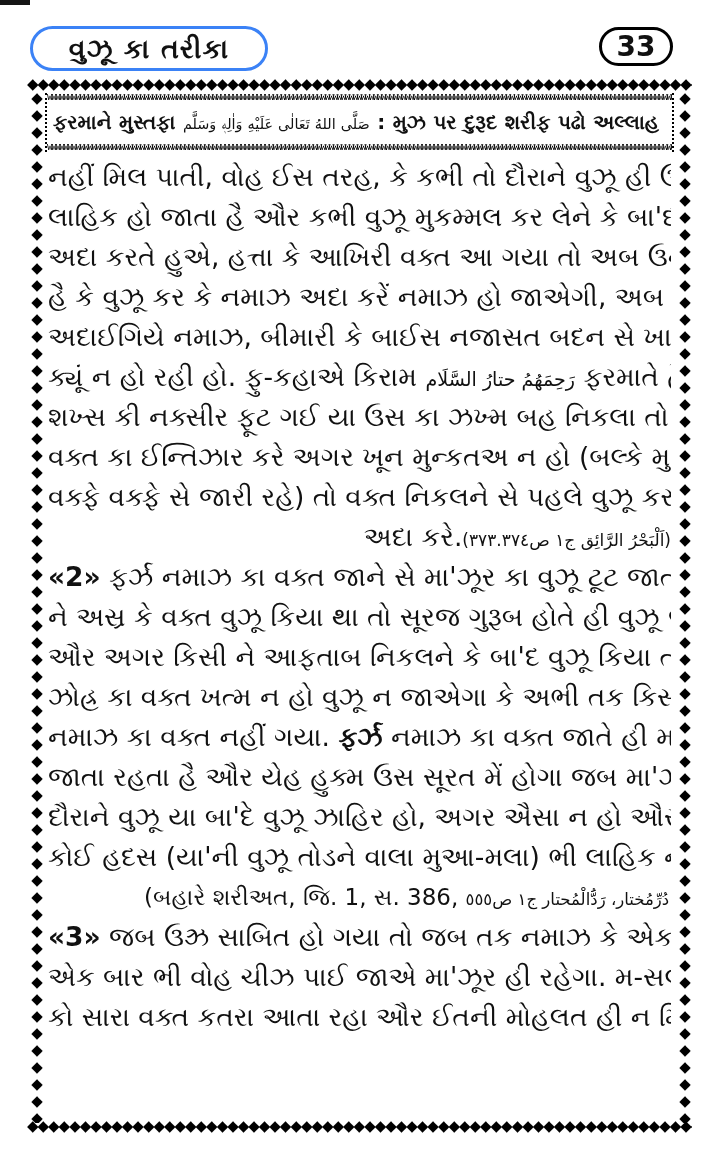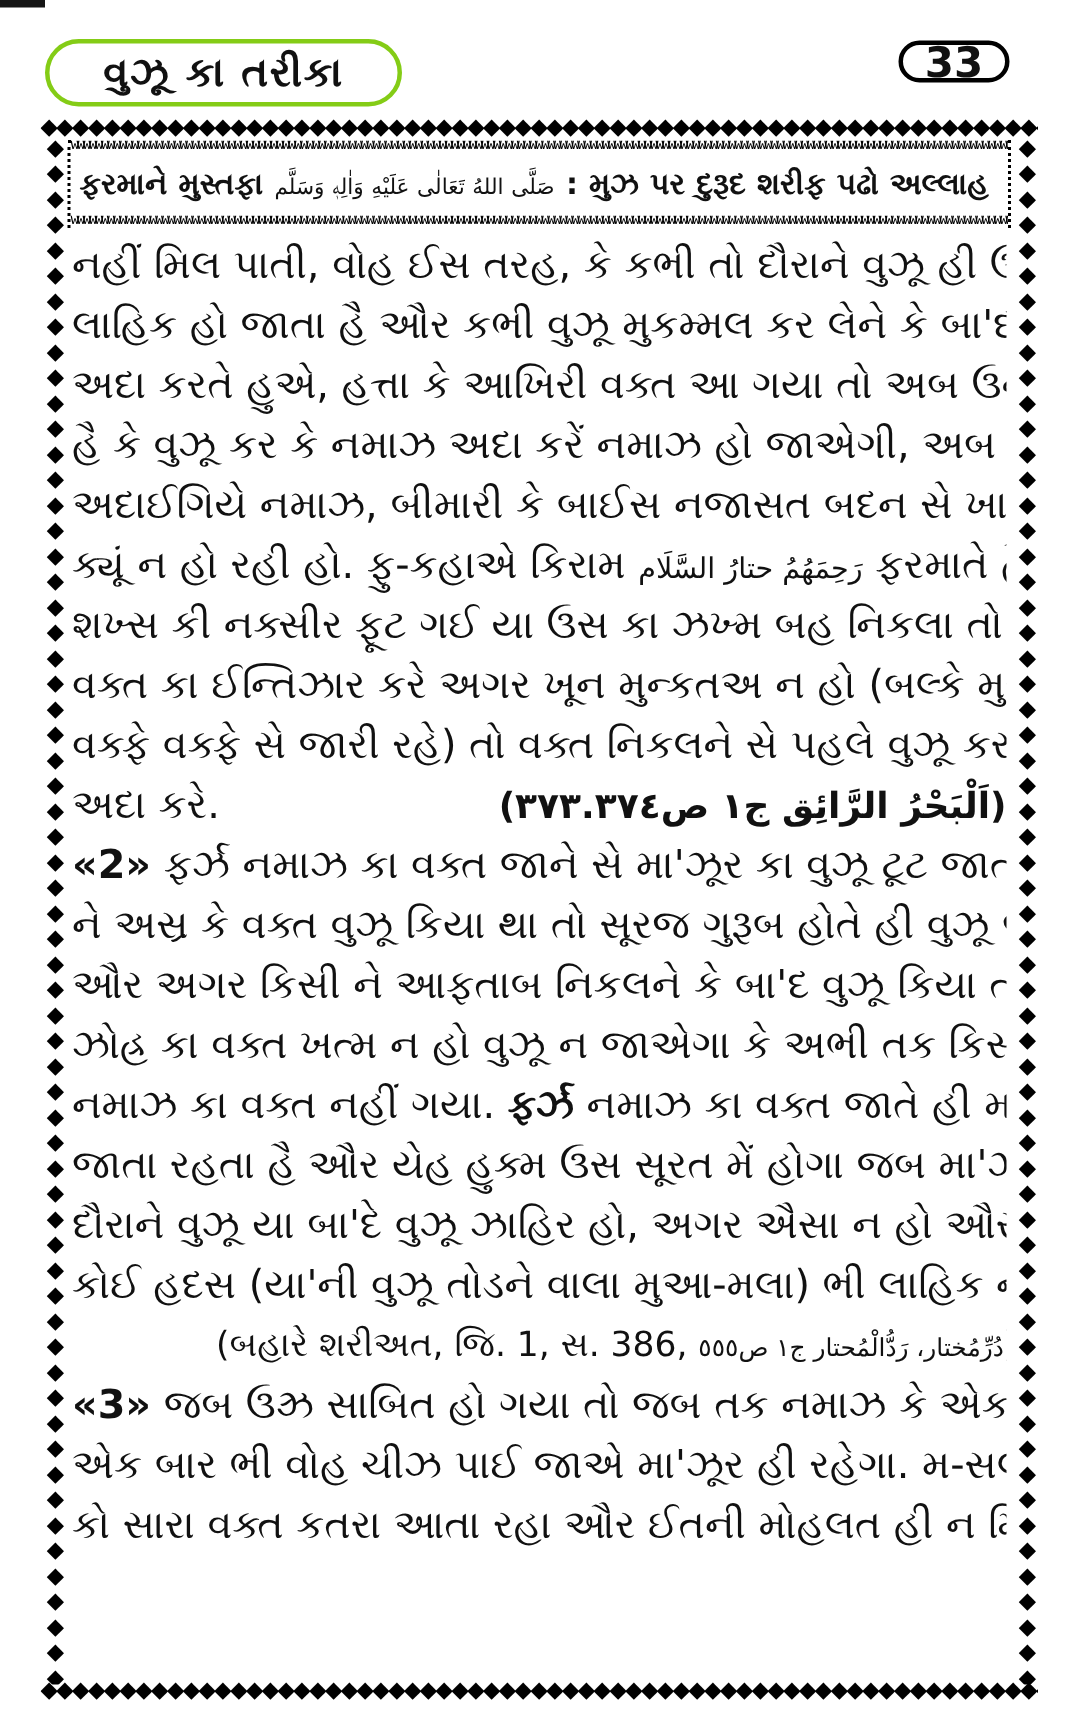--- a/index.html
+++ b/index.html
@@ -8,27 +8,27 @@
     background:#ffffff;color:#111;
     font-family:"DejaVu Sans",sans-serif;
     overflow:hidden;
   }
   
   .corner-mark{position:absolute;left:0;top:0;width:30px;height:5px;background:#151515;}
 
   
   .title-pill{
     position:absolute;left:30px;top:26px;width:238px;height:45px;
-    border:3px solid #84cc16;border-radius:26px;
+    border:3px solid #3b82f6;border-radius:26px;
     display:flex;align-items:center;justify-content:center;
     font-weight:bold;font-size:27px;letter-spacing:1px;
     box-sizing:border-box;
   }
   .pageno-pill{
-    position:absolute;left:599px;top:27px;width:74px;height:28px;
+    position:absolute;left:599px;top:27px;width:74px;height:39px;
     border:3px solid #000;border-radius:21px;
     display:flex;align-items:center;justify-content:center;
     font-weight:bold;font-size:28px;box-sizing:border-box;
   }
 
   
   .frame{position:absolute;left:27px;top:77px;width:665px;height:1058px;}
   .diamond-h{
     position:absolute;left:0;right:0;height:16px;overflow:hidden;
     font-size:15px;line-height:15px;letter-spacing:-1px;white-space:nowrap;color:#000;
@@ -59,26 +59,26 @@
     font-weight:bold;font-size:20px;line-height:41px;white-space:nowrap;
     text-align:justify;text-align-last:justify;
   }
   .hadith-text .ar{font-weight:400;font-size:13px;}
 
   
   .body-text{padding:5px 3px 0 3px;font-size:26.5px;}
   .row{height:40px;line-height:40px;overflow:hidden;white-space:nowrap;}
   .row-line{text-align:justify;text-align-last:justify;}
   .row-left{text-align:left;text-align-last:left;}
-  .row-split{display:flex;justify-content:space-between;align-items:baseline;}
+  .row-split{display:flex;justify-content:flex-end;align-items:baseline;}
   .row-ref{text-align:center;text-align-last:center;padding-left:96px;font-size:23px;}
   .seg{white-space:pre;margin-top:35px;}
   .seg.b{font-weight:bold;}
   .seg.ar{font-size:0.72em;}
-  .row-split .seg.ar{font-size:24px;font-weight:700;}
+  .row-split .seg.ar{font-size:17px;font-weight:400;}
 </style>
 </head>
 <body>
 
 <div class="corner-mark"></div>
 
 <div class="title-pill">
   <span>વુઝૂ કા તરીકા</span>
 </div>
 <div class="pageno-pill">

